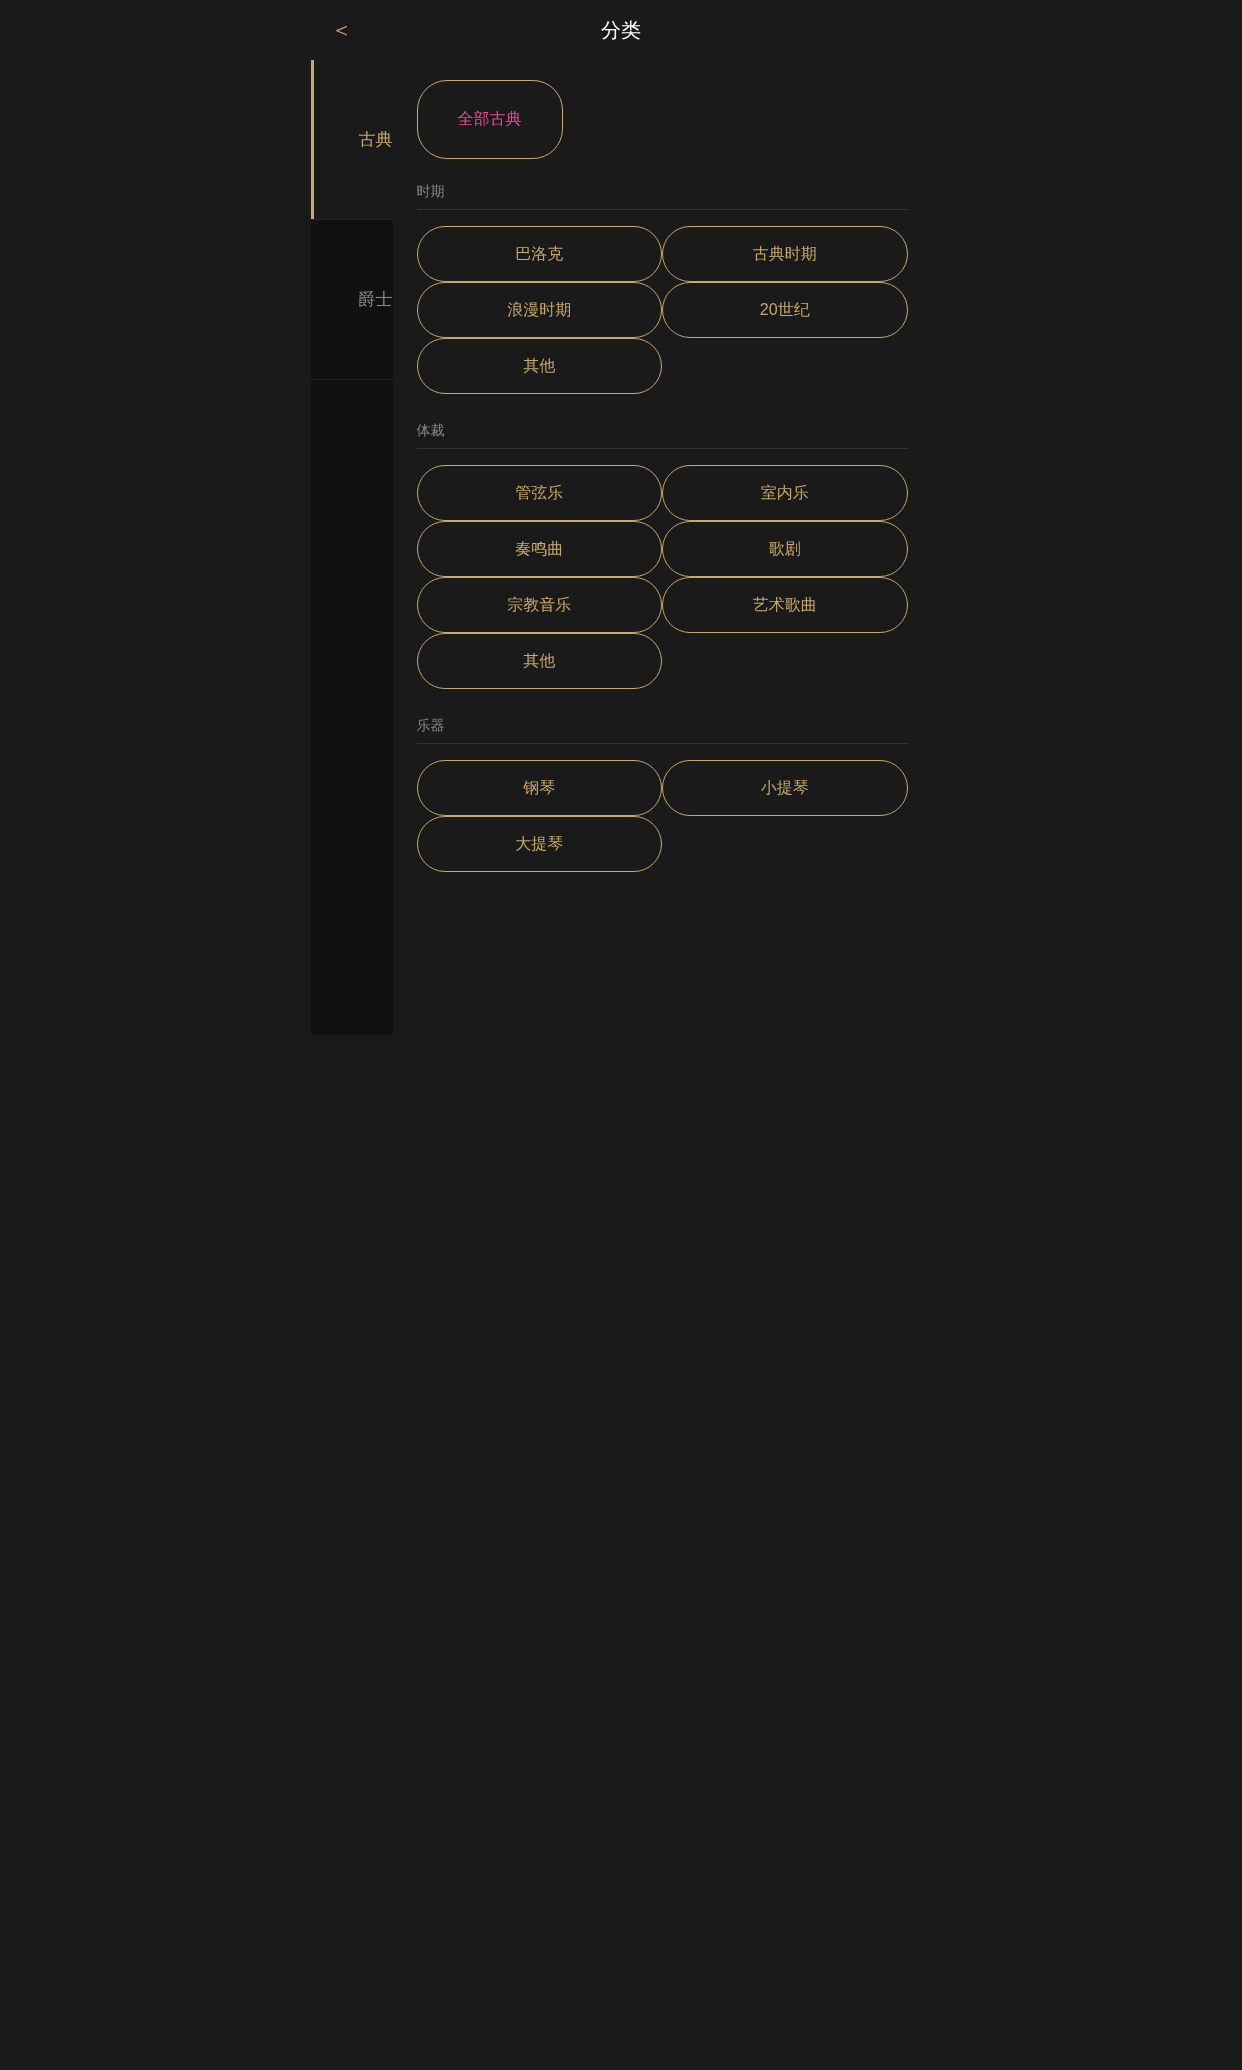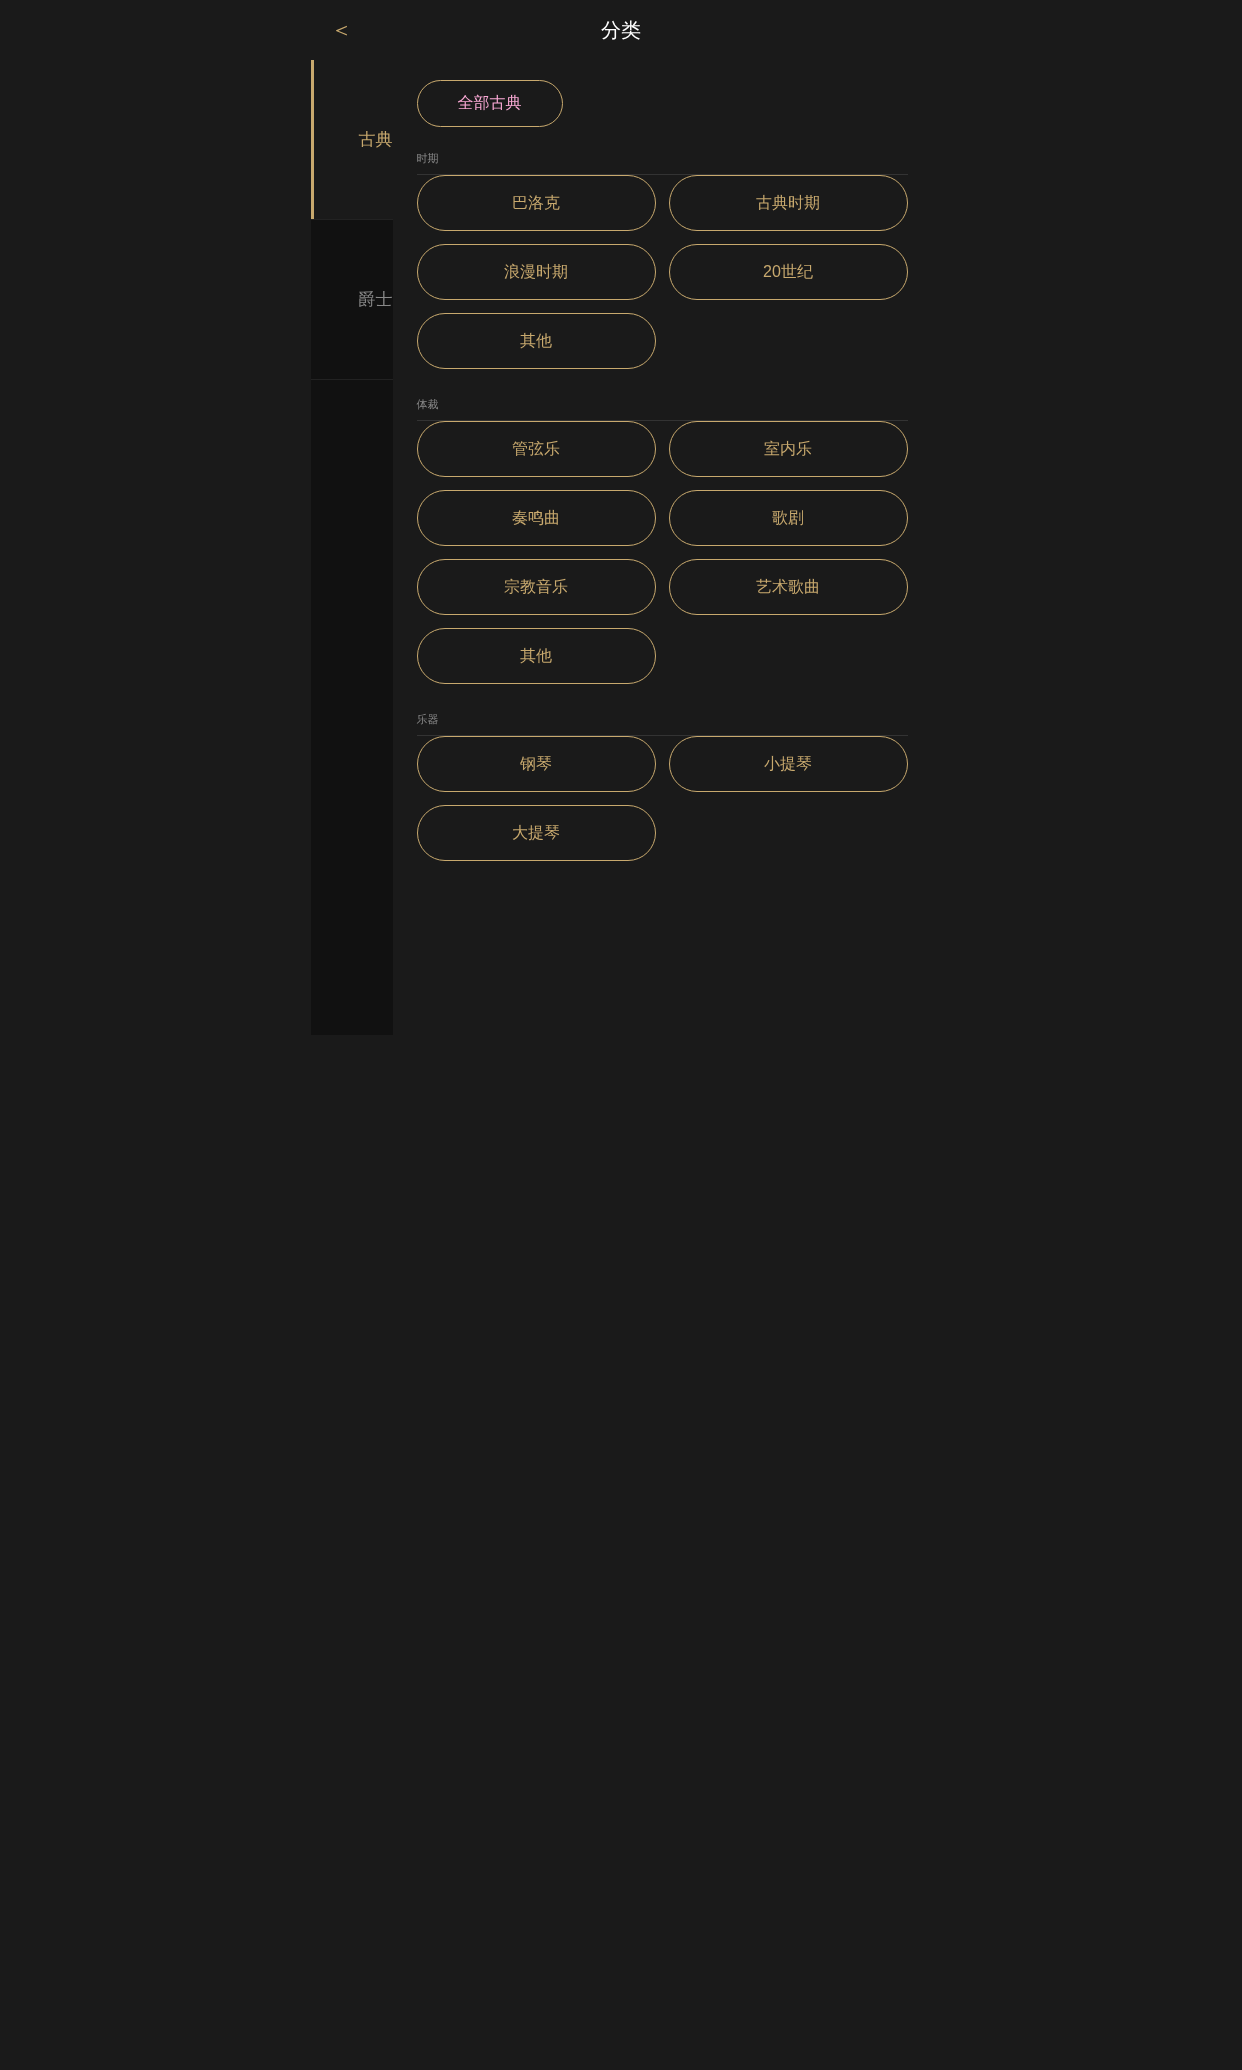--- a/index.html
+++ b/index.html
@@ -100,45 +100,45 @@
       background-color: #1a1a1a;
     }
 
     
     .all-btn-row {
       margin-bottom: 24px;
     }
 
     .all-btn {
       display: inline-block;
-      padding: 12px 40px;
+      padding: 28px 40px;
       border: 1.5px solid #c8a96e;
       border-radius: 30px;
-      color: #f9a8d4;
+      color: #ec4899;
       font-size: 16px;
       cursor: pointer;
       background: none;
       min-width: 140px;
       text-align: right;
     }
 
     
     .section-label {
-      font-size: 11px;
+      font-size: 14px;
       color: #888888;
-      margin-bottom: 0;
+      margin-bottom: 16px;
       padding-bottom: 8px;
       border-bottom: 1px solid #333333;
     }
 
     
     .tags-grid {
       display: grid;
       grid-template-columns: 1fr 1fr;
-      gap: 13px;
+      gap: 0;
       margin-bottom: 24px;
     }
 
     .tag-btn {
       display: flex;
       align-items: center;
       justify-content: center;
       padding: 16px 10px;
       border: 1.5px solid #c8a96e;
       border-radius: 30px;

